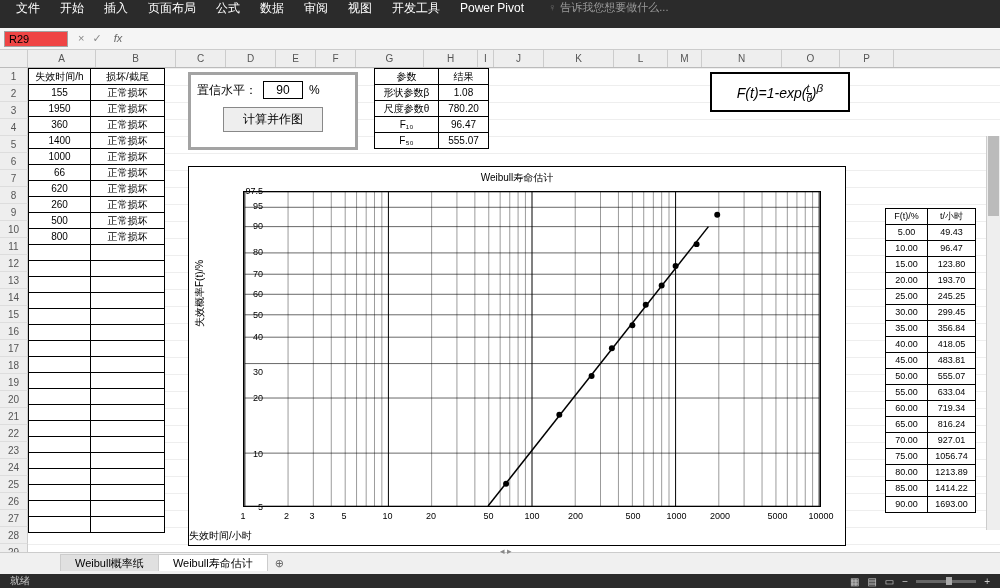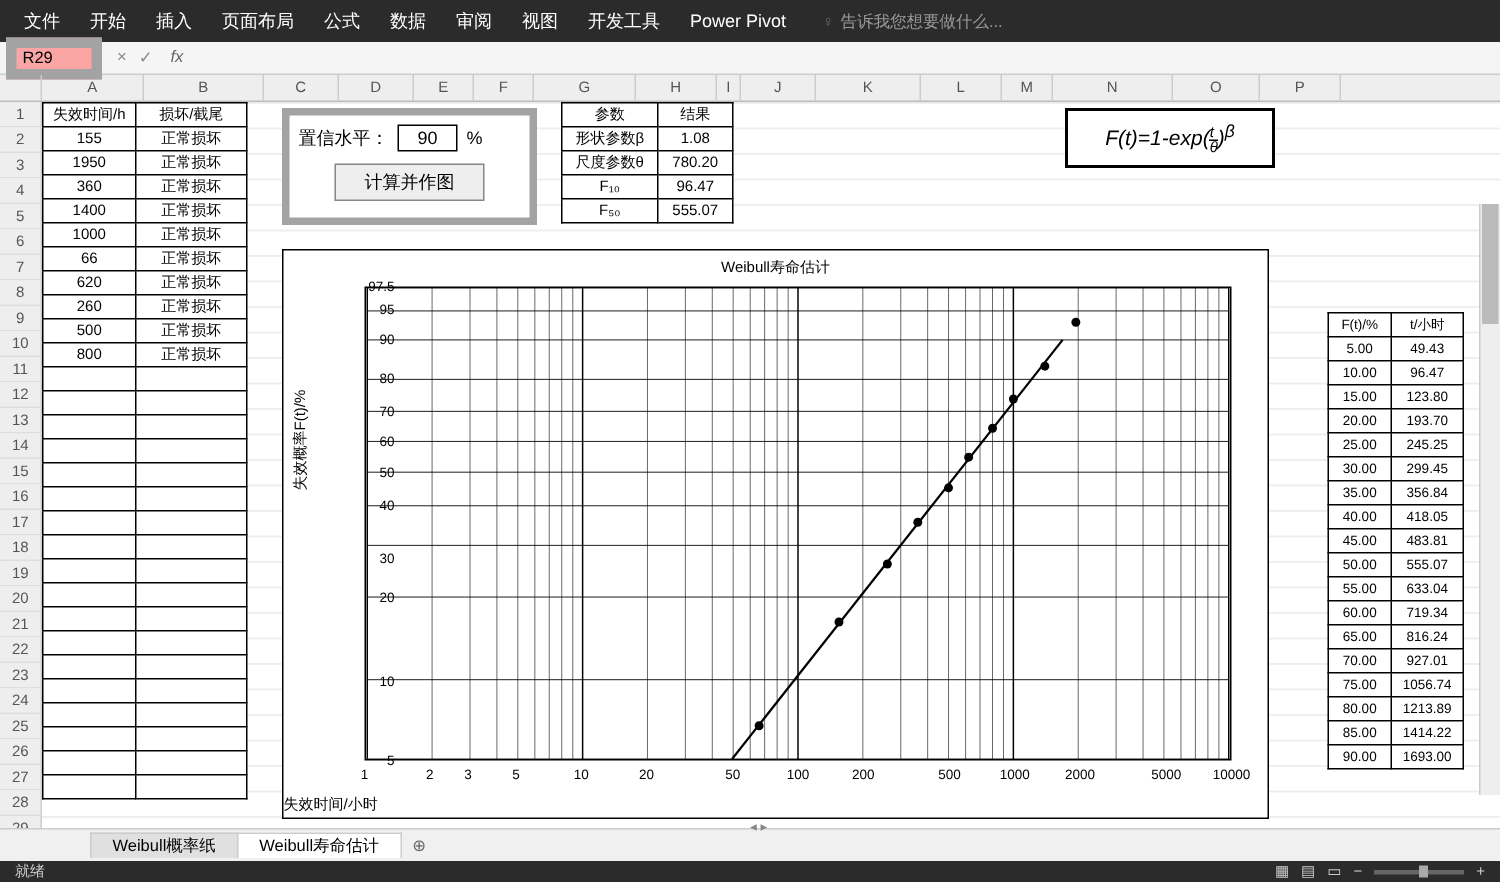--- a/index.html
+++ b/index.html
@@ -1,24 +1,24 @@
 <!DOCTYPE html>
 <html><head>
   <meta charset="utf-8">
   <style>
     * { box-sizing: border-box; margin: 0; padding: 0; }
     body { font-family: "Microsoft YaHei", sans-serif; font-size: 11px; background: #fff; width: 1000px; height: 588px; overflow: hidden; position: relative; }
     
-    .ribbon { background: #2b2b2b; color: #fff; height: 28px; display: flex; align-items: center; padding: 0 6px; }
+    .ribbon { background: #2b2b2b; color: #fff; height: 28px; display: flex; padding: 0 6px; }
     .ribbon-tab { padding: 0 10px; font-size: 12px; cursor: pointer; }
     .tell-me { color: #999; margin-left: 14px; font-size: 11px; }
     .tell-me::before { content: "♀"; margin-right: 4px; opacity: .6; }
     
     .namebox-row { height: 22px; border-bottom: 1px solid #ccc; display: flex; align-items: center; background: #f5f5f5; }
-    .namebox { width: 64px; border: 7px solid #a3a3a3; background: #fca5a5; font-size: 11px; padding: 1px 4px; margin: 0 4px; }
+    .namebox { width: 64px; border: 1px solid #a3a3a3; background: #ef4444; font-size: 11px; padding: 1px 4px; margin: 0 4px; }
     .fx-icons { display: flex; gap: 8px; padding: 0 6px; color: #888; }
     .fx-label { font-style: italic; color: #666; padding-left: 4px; }
     
     .col-headers { display: flex; height: 18px; background: #eee; border-bottom: 1px solid #bbb; }
     .corner { width: 28px; border-right: 1px solid #ccc; }
     .col-h { border-right: 1px solid #ccc; text-align: center; font-size: 10px; color: #555; line-height: 18px; }
     .cA { width: 68px; } .cB { width: 80px; } .cC { width: 50px; } .cD { width: 50px; } .cE { width: 40px; } .cF { width: 40px; }
     .cG { width: 68px; } .cH { width: 54px; } .cI { width: 16px; } .cJ { width: 50px; } .cK { width: 70px; } .cL { width: 54px; }
     .cM { width: 34px; } .cN { width: 80px; } .cO { width: 58px; } .cP { width: 54px; }
     
@@ -30,21 +30,21 @@
     .faint-grid { position: absolute; inset: 0; background-image: linear-gradient(#eee 1px, transparent 1px); background-size: 100% 17px; z-index: 0; }
     
     .data-tbl { position: absolute; border-collapse: collapse; z-index: 2; }
     .data-tbl th, .data-tbl td { border: 1px solid #000; font-size: 10px; padding: 1px 4px; text-align: center; background: #fff; height: 15px; line-height: 13px; }
     .data-tbl th { font-weight: normal; }
     
     .tbl-ab { left: 0; top: 0; }
     .tbl-ab th:nth-child(1), .tbl-ab td:nth-child(1) { width: 62px; }
     .tbl-ab th:nth-child(2), .tbl-ab td:nth-child(2) { width: 74px; }
     
-    .ctrl-box { position: absolute; left: 160px; top: 4px; width: 170px; height: 78px; border: 5px solid #a3a3a3; background: #fff; z-index: 2; padding: 6px; font-size: 12px; }
+    .ctrl-box { position: absolute; left: 160px; top: 4px; width: 170px; height: 78px; border: 3px solid #a3a3a3; background: #fff; z-index: 2; padding: 6px; font-size: 12px; }
     .ctrl-row { display: flex; align-items: center; gap: 6px; margin-bottom: 8px; }
     .ctrl-input { width: 40px; border: 1px solid #000; text-align: center; font-size: 12px; padding: 1px; }
     .calc-btn { width: 100px; margin: 4px auto 0; display: block; border: 1px solid #888; background: #eee; font-size: 12px; padding: 3px; cursor: pointer; }
     
     .tbl-gh { left: 346px; top: 0; }
     .tbl-gh td:first-child, .tbl-gh th:first-child { width: 64px; }
     .tbl-gh td:last-child, .tbl-gh th:last-child { width: 50px; }
     
     .tbl-jkl { left: 482px; top: 0; }
     .tbl-jkl td:first-child, .tbl-jkl th:first-child { width: 110px; }

